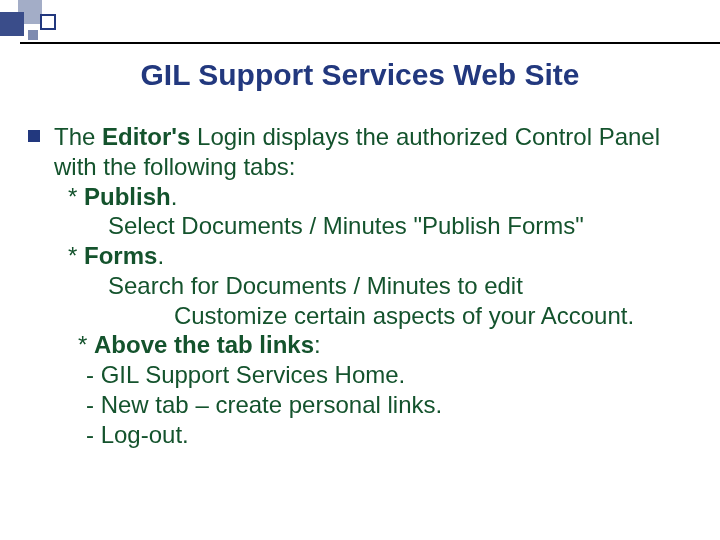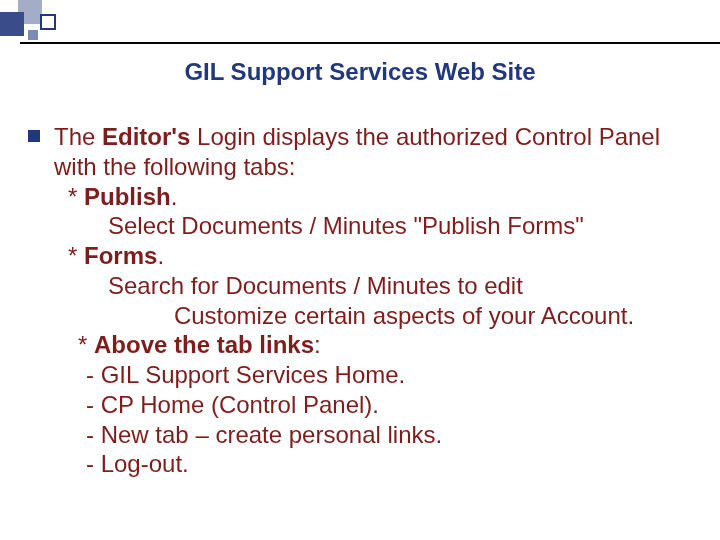--- a/index.html
+++ b/index.html
@@ -28,32 +28,32 @@
     top: 42px;
     height: 2px;
     background: #000;
   }
   .title {
     position: absolute;
     top: 58px;
     left: 0;
     right: 0;
     text-align: center;
-    font-size: 24px;
+    font-size: 30px;
     font-weight: bold;
     color: #22387e;
   }
   .body {
     position: absolute;
     top: 122px;
     left: 28px;
     right: 24px;
     font-size: 24px;
     line-height: 1.24;
-    color: #7f1d1d;
+    color: #14532d;
   }
   .bullet {
     display: flex;
     align-items: flex-start;
   }
   .bullet-mark {
     width: 12px;
     height: 12px;
     background: #22387e;
     margin-top: 8px;
@@ -94,18 +94,17 @@
       <div class="ind1">* <span class="bold">Publish</span>.</div>
       <div class="ind2">Select Documents / Minutes "Publish Forms"</div>
 
       <div class="ind1">* <span class="bold">Forms</span>.</div>
       <div class="ind2">Search for Documents / Minutes to edit</div>
 
       <div class="ind2b">Customize certain aspects of your Account.</div>
 
       <div class="ind1b">* <span class="bold">Above the tab links</span>:</div>
       <div class="ind1c">- <span>GIL Support Services Home.</span></div>
-      <div class="ind1c">- <span>CP Home (Control Panel).</span></div>
       <div class="ind1c">- <span>New tab – create personal links.</span></div>
       <div class="ind1c">- <span>Log-out.</span></div>
     </div>
   </div>
 </div>
 
 </body></html>

